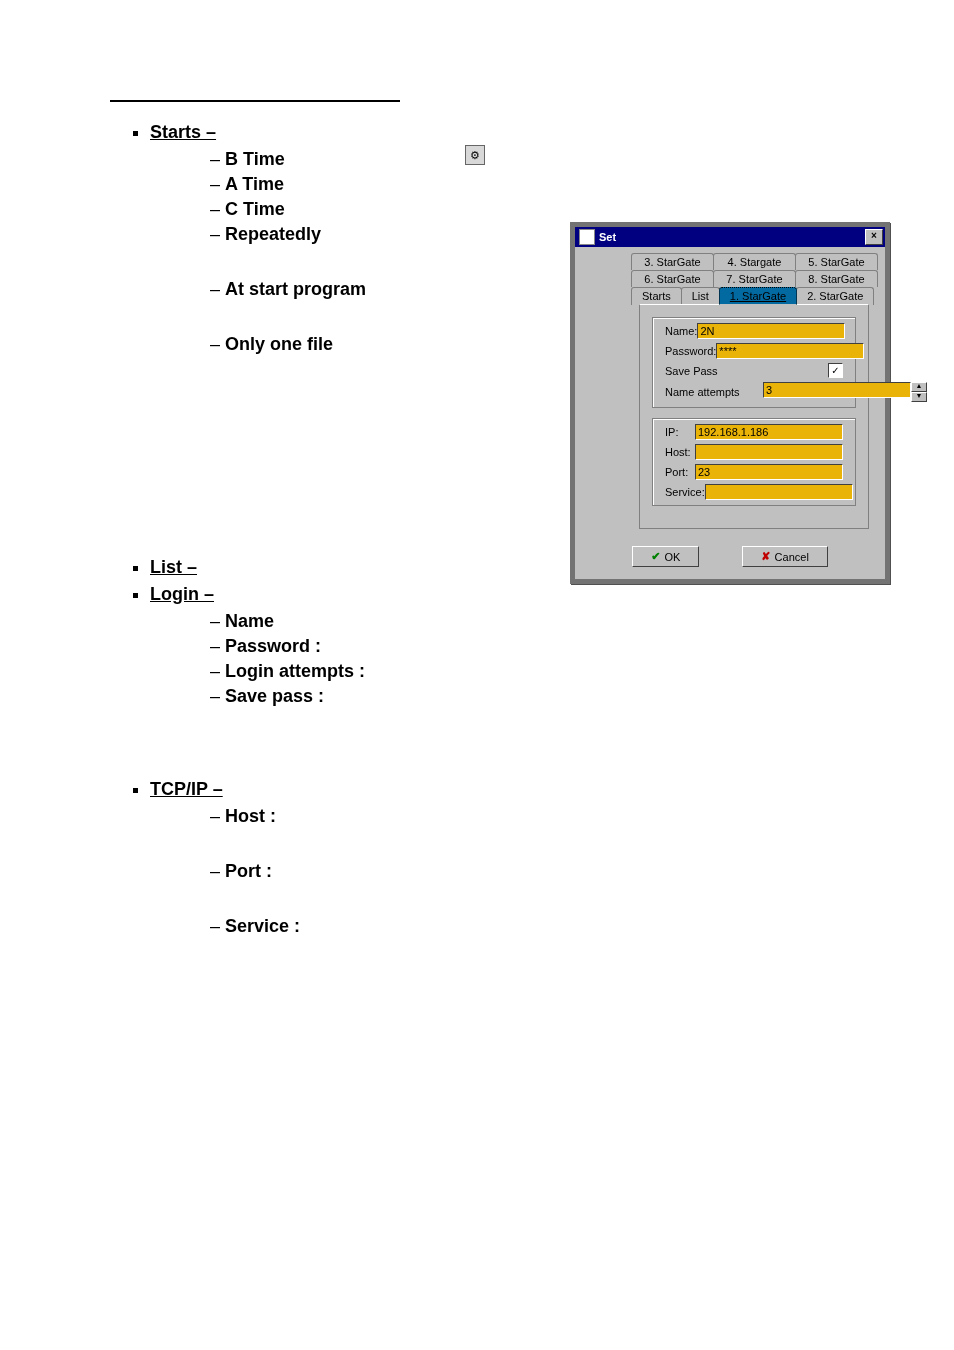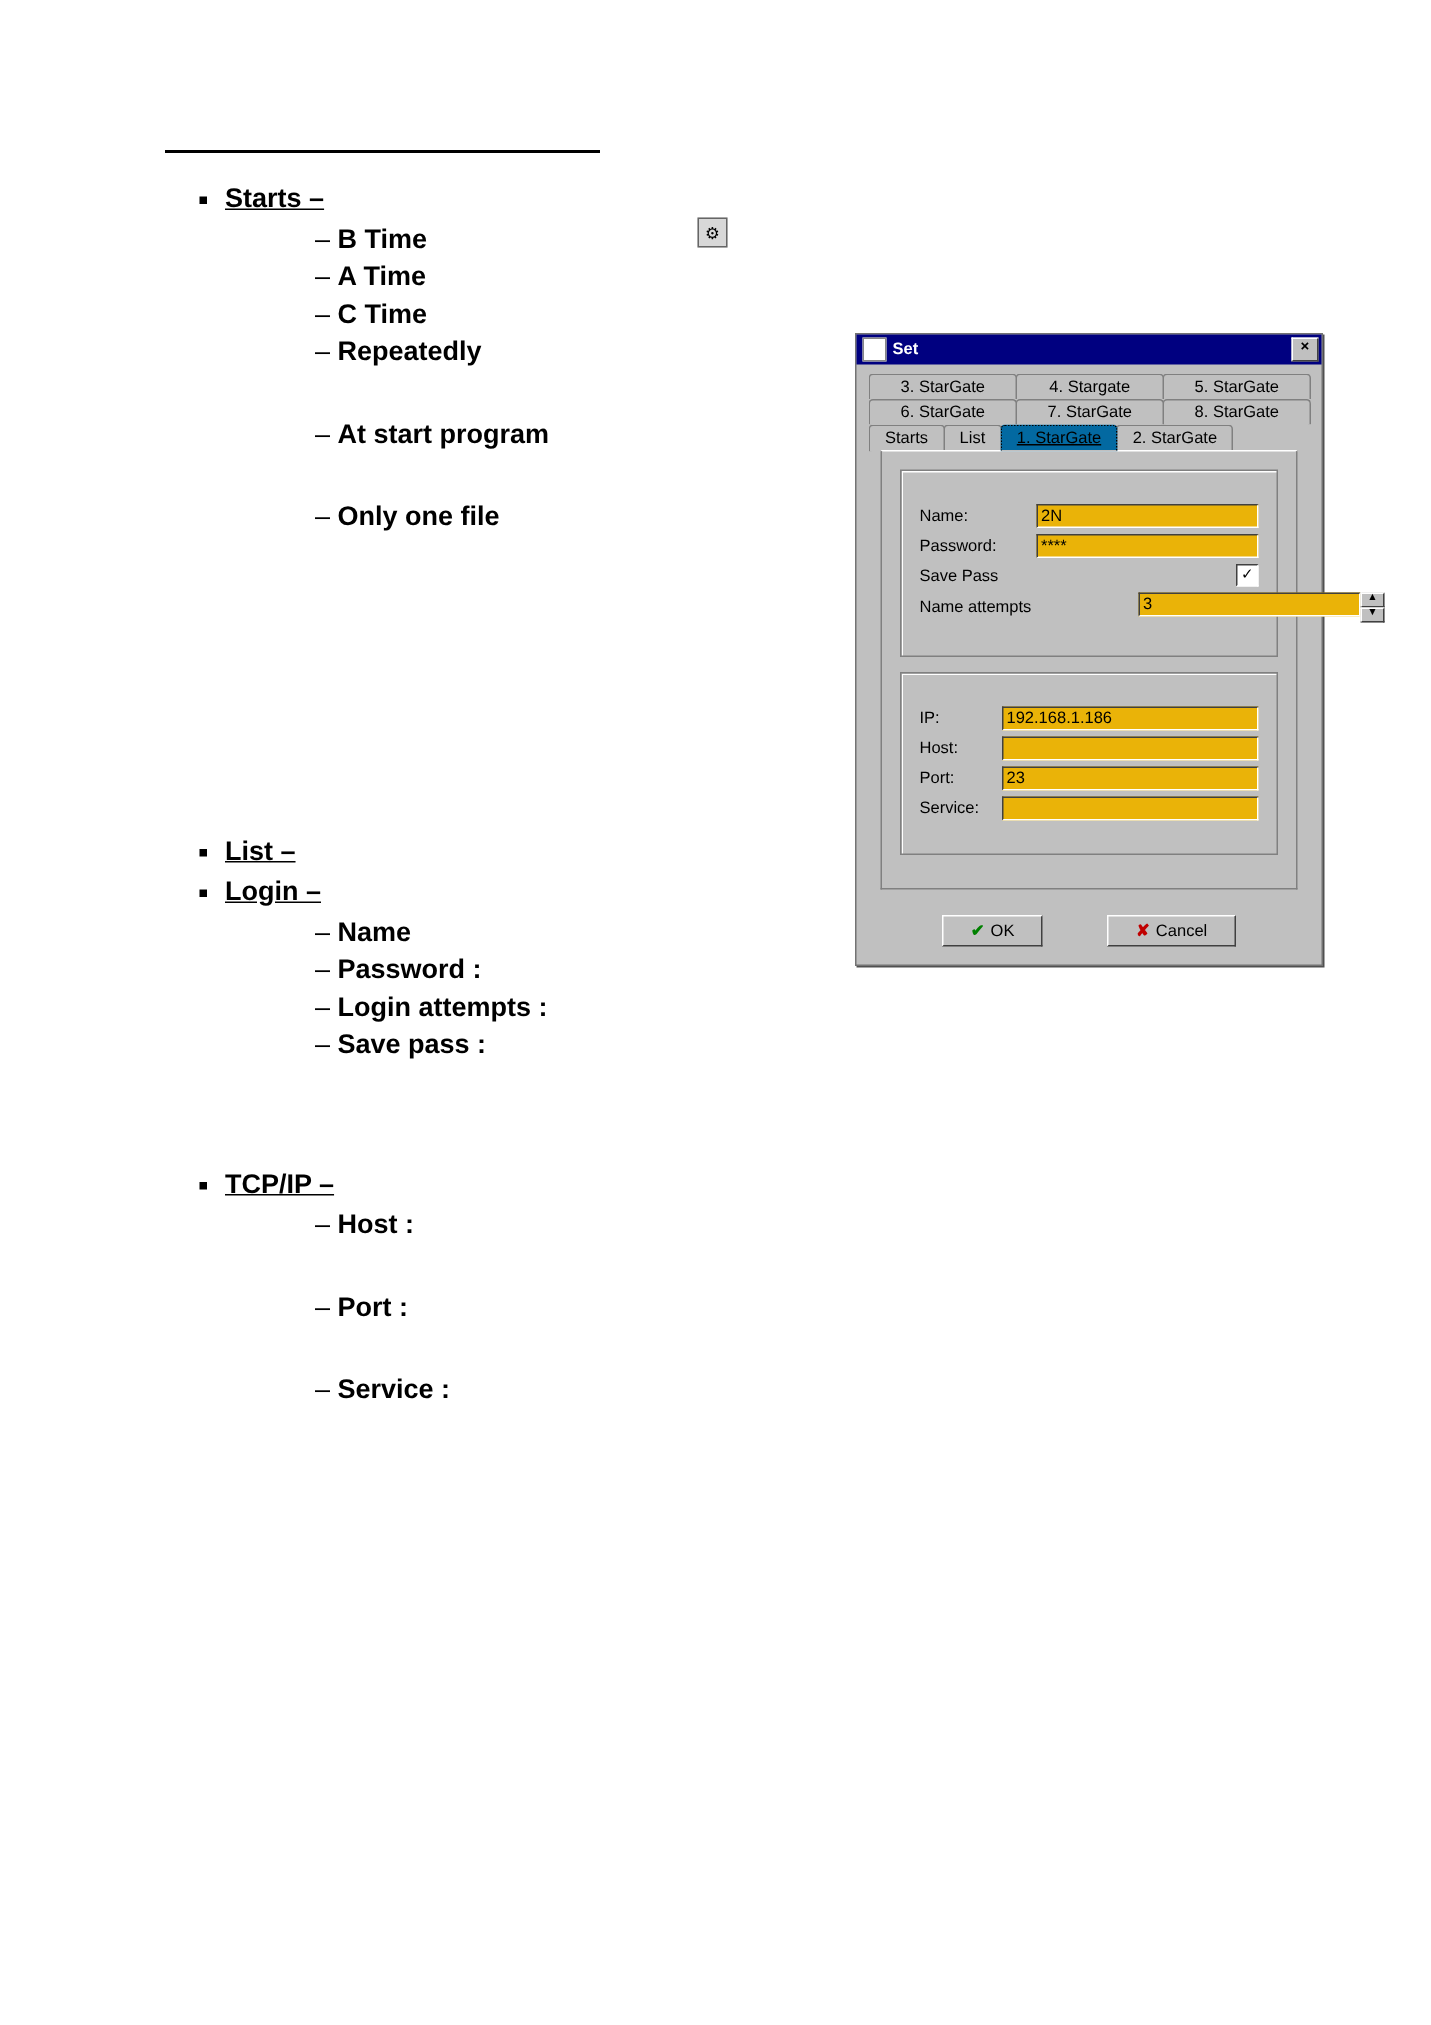--- a/index.html
+++ b/index.html
@@ -36,21 +36,21 @@
   ul.dash > li::before { content: "– "; font-weight:normal;}
   .gap { height: 22px; }
 
   
   .dialog {
     position: absolute;
     top: 222px;
     left: 570px;
     width: 310px;
     background: #c0c0c0;
-    border: 1px solid #737373;
+    border: 5px solid #737373;
     box-shadow: 1px 1px 0 #505050;
     font-family: "MS Sans Serif", Tahoma, sans-serif;
     font-size: 11px;
   }
   .titlebar {
     background: #000080;
     color: #fff;
     display:flex;
     align-items:center;
     justify-content:space-between;
@@ -60,21 +60,21 @@
   .titlebar .left { display:flex; align-items:center; gap:4px;}
   .titlebar .ticon {
     width:14px;height:14px;background:#fff;display:inline-block;
     border:1px solid #888;
   }
   .closebtn {
     width:16px;height:14px;background:#c0c0c0;
     border:1px solid #fff;border-right-color:#404040;border-bottom-color:#404040;
     color:#000;text-align:center;line-height:12px;font-weight:bold;font-size:10px;
   }
-  .tabstrip { padding:6px 8px 0 8px; }
+  .tabstrip { padding:6px 8px 0 8px;margin-left:48px; }
   .tabrow { display:flex; }
   .tab {
     flex:1;
     border:1px solid #808080;
     border-bottom:none;
     background:#c0c0c0;
     text-align:center;
     padding:2px 0;
     border-top-left-radius:3px;
     border-top-right-radius:3px;
@@ -88,21 +88,21 @@
     border-top:1px solid #fff;
     margin:0 8px 8px 8px;
     background:#c0c0c0;
     padding:12px;
     position:relative;
     top:-1px;
   }
   .group {
     border:1px solid #808080;
     box-shadow: inset 1px 1px 0 #fff;
-    padding:18px 12px;
+    padding:1px 12px;
     margin-bottom:10px;
   }
   .row { display:flex; align-items:center; margin:4px 0; }
   .row .lbl { width:100px; }
   .row .lbl2 { width:55px; }
   .txt {
     border:1px solid #404040;
     border-right-color:#fff;border-bottom-color:#fff;
     background:#eab308;
     height:16px;

